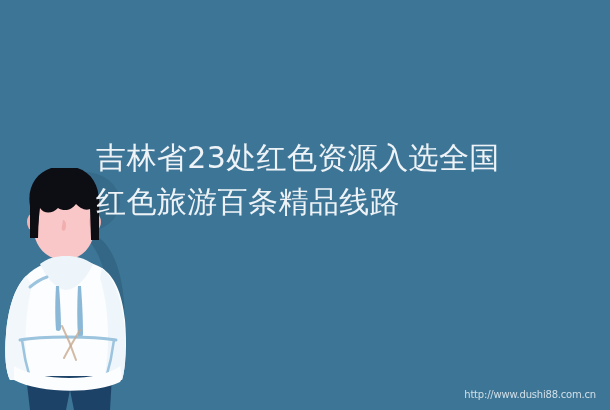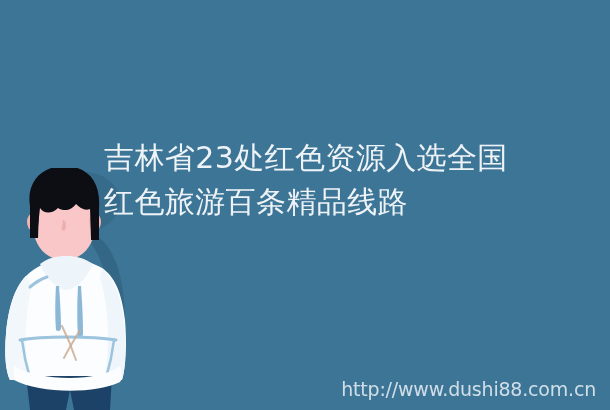--- a/index.html
+++ b/index.html
@@ -16,42 +16,42 @@
     position: relative;
     width: 610px;
     height: 410px;
     overflow: hidden;
     background: #3d7596;
   }
 
   
   #headline {
     position: absolute;
-    left: 104px;
+    left: 96px;
     top: 136px;
     width: 420px;
     color: #eef3f7;
     font-size: 30px;
     line-height: 44px;
     font-weight: 400;
     letter-spacing: 0.4px;
     font-family: "DejaVu Sans", "Liberation Sans", sans-serif;
     white-space: normal;
     word-break: break-all;
     text-align: left;
   }
 
   
   #watermark {
     position: absolute;
     right: 14px;
     bottom: 10px;
     color: #dde7ee;
     opacity: 0.92;
-    font-size: 19px;
+    font-size: 10px;
     letter-spacing: -0.2px;
     font-family: "DejaVu Sans", "Liberation Sans", sans-serif;
     white-space: nowrap;
   }
 
   
   #figure {
     position: absolute;
     left: 0px;
     top: 168px;

